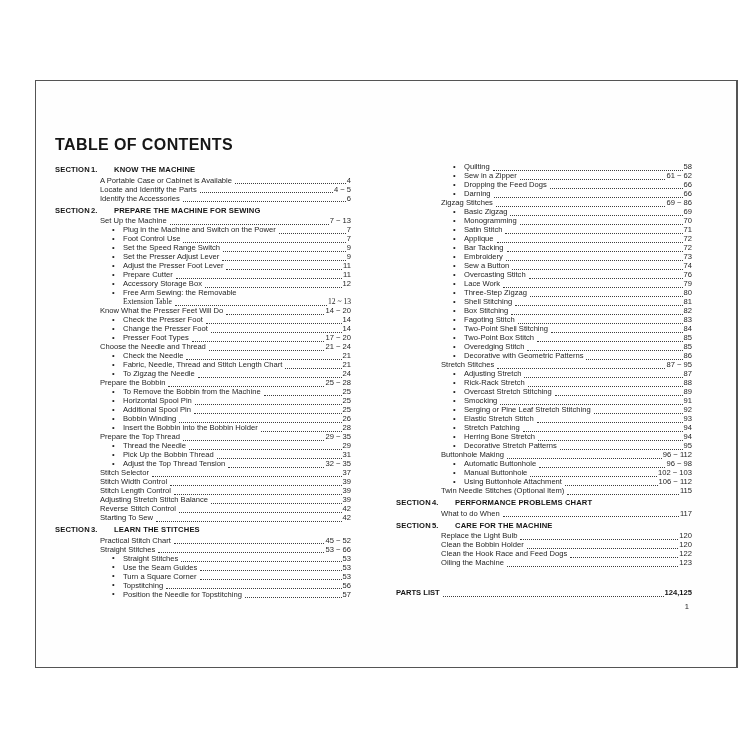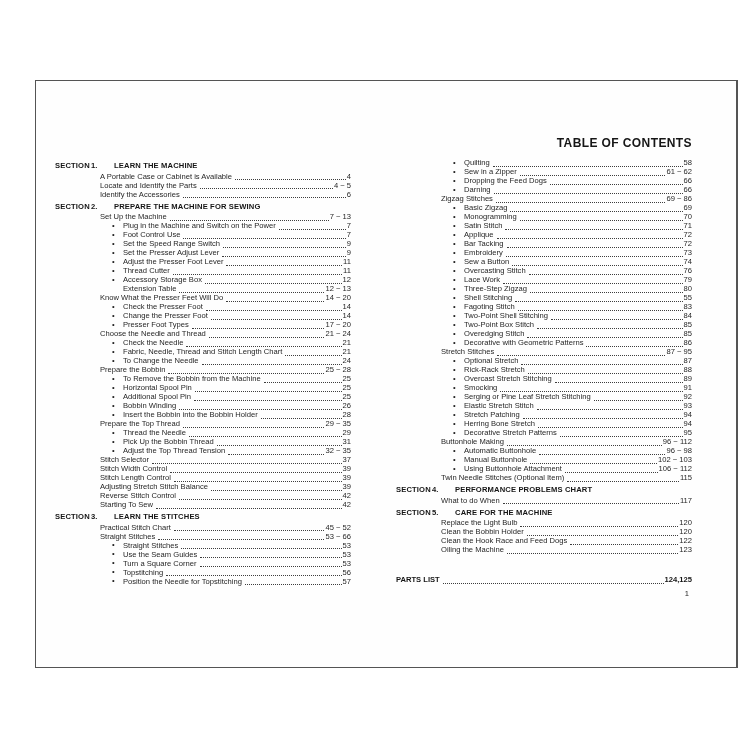--- a/index.html
+++ b/index.html
@@ -14,21 +14,21 @@
     position:absolute; left:35px; top:80px;
     width:700px; height:586px;
     border:1.6px solid #545454;
     border-right-width:2px;
     background:#fefefe;
   }
   .content {
     position:absolute; left:55px; top:136px; width:637px;
   }
   .toc-title {
-    text-align:right; font-weight:bold; font-size:12px;
+    text-align:left; font-weight:bold; font-size:16px;
     letter-spacing:0.4px; margin-bottom:9px; color:#161616;
   }
   .columns { display:flex; }
   .col { width:296px; }
   .col + .col { margin-left:45px; }
 
   .row {
     display:flex; align-items:flex-end;
     height:9.0px; font-size:7.6px; line-height:8.6px;
     white-space:nowrap;
@@ -38,21 +38,21 @@
     letter-spacing:0.15px; color:#151515;
   }
   .sw { display:inline-block; width:36px; }
   .sn { display:inline-block; width:23px; }
   .row.entry { padding-left:45px; }
   .row.bullet, .row.bullet2 { padding-left:68px; position:relative; }
   .row.bullet::before, .row.bullet2::before {
     content:"\2022"; position:absolute; left:57px; bottom:0.5px;
     font-size:7.6px; color:#1f1f1f;
   }
-  .row.cont { padding-left:68px; }
+  .row.cont { padding-left:68px;font-family:Liberation Serif, serif; }
   .row.parts { font-weight:bold; margin-top:21px; color:#151515; }
   .lbl { flex:0 0 auto; }
   .leader {
     flex:1 1 auto; min-width:6px;
     border-bottom:1.3px dotted #3d3d3d;
     margin:0 1px 1.5px 3px;
   }
   .pg { flex:0 0 auto; text-align:right; }
   .folio {
     width:100%; text-align:right; font-size:7.6px;
@@ -64,21 +64,21 @@
 
 <div class="sheet-border"></div>
 
 <div class="content">
   <div class="toc-title">TABLE OF CONTENTS</div>
   <div class="columns">
     <div class="col">
         <div class="row section">
           <span class="sw">SECTION</span>
           <span class="sn">1.</span>
-          <span class="st">LEARN THE MACHINE</span>
+          <span class="st">KNOW THE MACHINE</span>
         </div>
         <div class="row entry">
           <span class="lbl">A Portable Case or Cabinet is Available</span>
           <span class="leader"></span>
           <span class="pg">4</span>
         </div>
         <div class="row entry">
           <span class="lbl">Locate and Identify the Parts</span>
           <span class="leader"></span>
           <span class="pg">4 ~ 5</span>
@@ -117,28 +117,31 @@
           <span class="lbl">Set the Presser Adjust Lever</span>
           <span class="leader"></span>
           <span class="pg">9</span>
         </div>
         <div class="row bullet">
           <span class="lbl">Adjust the Presser Foot Lever</span>
           <span class="leader"></span>
           <span class="pg">11</span>
         </div>
         <div class="row bullet">
-          <span class="lbl">Thread Cutter</span>
+          <span class="lbl">Prepare Cutter</span>
           <span class="leader"></span>
           <span class="pg">11</span>
         </div>
         <div class="row bullet">
           <span class="lbl">Accessory Storage Box</span>
           <span class="leader"></span>
           <span class="pg">12</span>
+        </div>
+        <div class="row bullet2">
+          <span class="lbl">Free Arm Sewing: the Removable</span>
         </div>
         <div class="row cont">
           <span class="lbl">Extension Table</span>
           <span class="leader"></span>
           <span class="pg">12 ~ 13</span>
         </div>
         <div class="row entry">
           <span class="lbl">Know What the Presser Feet Will Do</span>
           <span class="leader"></span>
           <span class="pg">14 ~ 20</span>
@@ -167,21 +170,21 @@
           <span class="lbl">Check the Needle</span>
           <span class="leader"></span>
           <span class="pg">21</span>
         </div>
         <div class="row bullet">
           <span class="lbl">Fabric, Needle, Thread and Stitch Length Chart</span>
           <span class="leader"></span>
           <span class="pg">21</span>
         </div>
         <div class="row bullet">
-          <span class="lbl">To Change the Needle</span>
+          <span class="lbl">To Zigzag the Needle</span>
           <span class="leader"></span>
           <span class="pg">24</span>
         </div>
         <div class="row entry">
           <span class="lbl">Prepare the Bobbin</span>
           <span class="leader"></span>
           <span class="pg">25 ~ 28</span>
         </div>
         <div class="row bullet">
           <span class="lbl">To Remove the Bobbin from the Machine</span>
@@ -371,21 +374,26 @@
           <span class="pg">79</span>
         </div>
         <div class="row bullet">
           <span class="lbl">Three-Step Zigzag</span>
           <span class="leader"></span>
           <span class="pg">80</span>
         </div>
         <div class="row bullet">
           <span class="lbl">Shell Stitching</span>
           <span class="leader"></span>
-          <span class="pg">55</span>
+          <span class="pg">81</span>
+        </div>
+        <div class="row bullet">
+          <span class="lbl">Box Stitching</span>
+          <span class="leader"></span>
+          <span class="pg">82</span>
         </div>
         <div class="row bullet">
           <span class="lbl">Fagoting Stitch</span>
           <span class="leader"></span>
           <span class="pg">83</span>
         </div>
         <div class="row bullet">
           <span class="lbl">Two-Point Shell Stitching</span>
           <span class="leader"></span>
           <span class="pg">84</span>
@@ -404,21 +412,21 @@
           <span class="lbl">Decorative with Geometric Patterns</span>
           <span class="leader"></span>
           <span class="pg">86</span>
         </div>
         <div class="row entry">
           <span class="lbl">Stretch Stitches</span>
           <span class="leader"></span>
           <span class="pg">87 ~ 95</span>
         </div>
         <div class="row bullet">
-          <span class="lbl">Optional Stretch</span>
+          <span class="lbl">Adjusting Stretch</span>
           <span class="leader"></span>
           <span class="pg">87</span>
         </div>
         <div class="row bullet">
           <span class="lbl">Rick-Rack Stretch</span>
           <span class="leader"></span>
           <span class="pg">88</span>
         </div>
         <div class="row bullet">
           <span class="lbl">Overcast Stretch Stitching</span>

